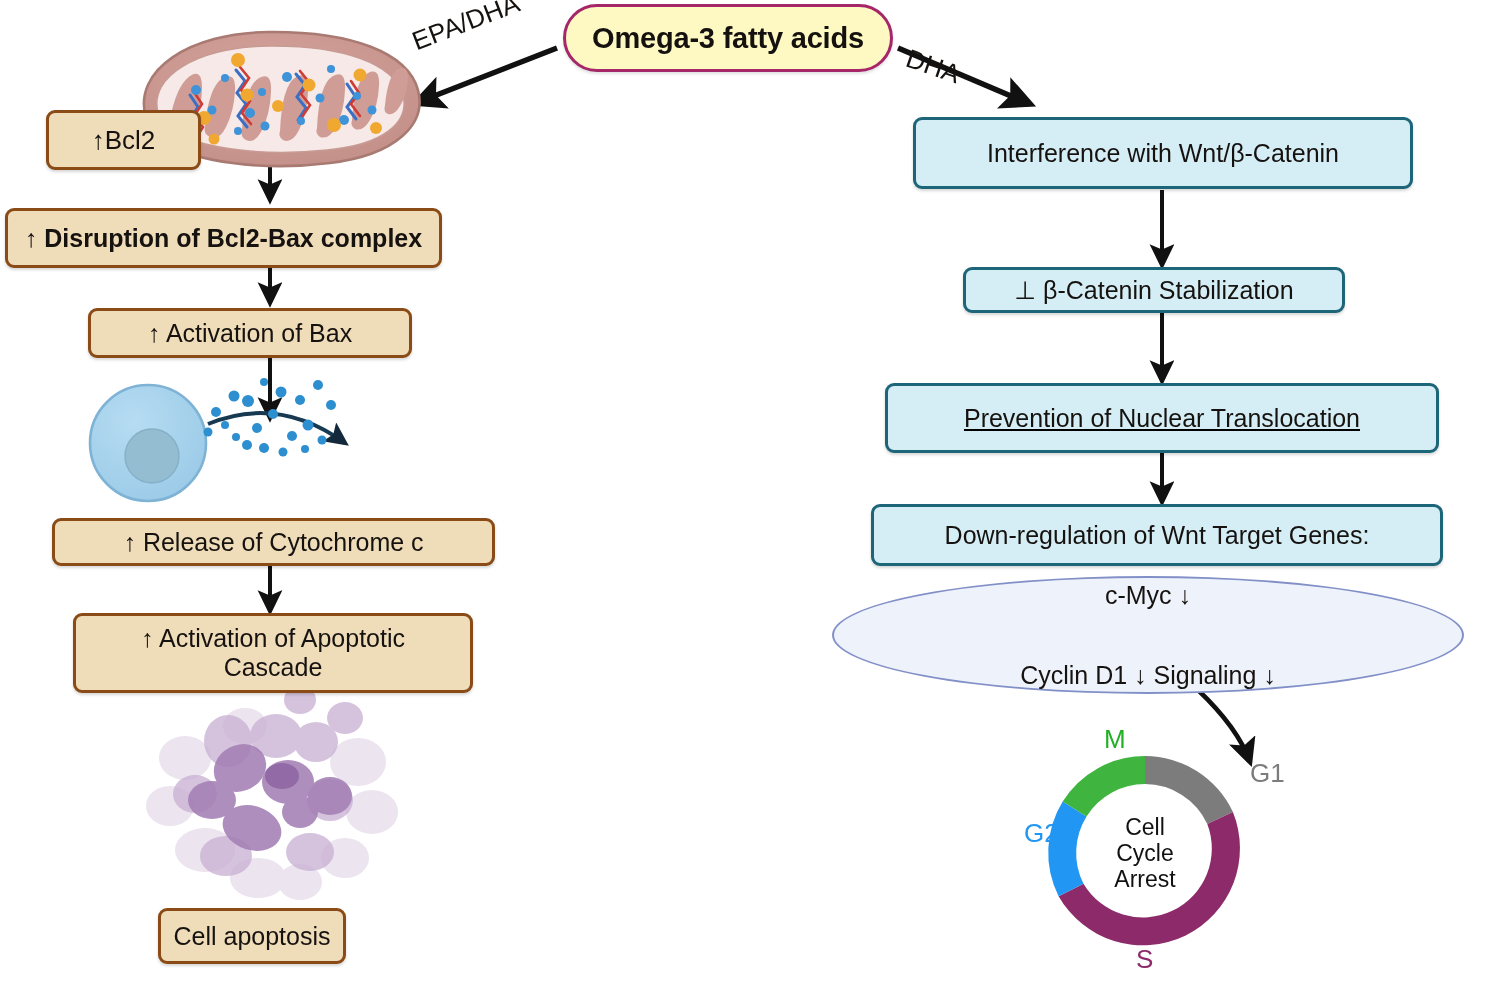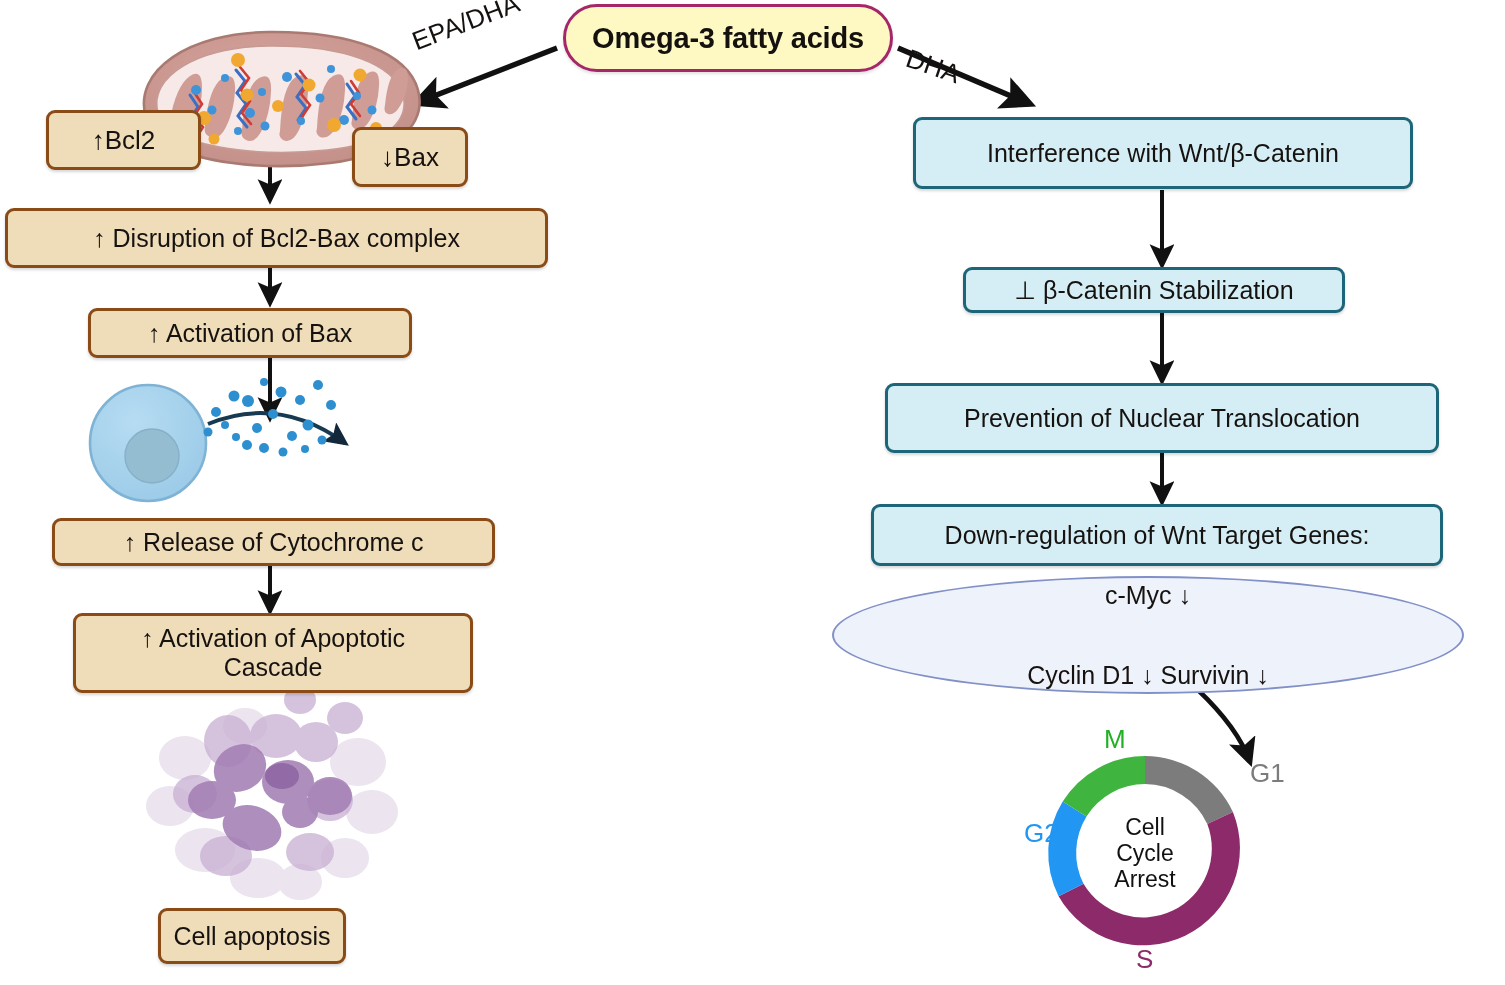--- a/index.html
+++ b/index.html
@@ -317,25 +317,22 @@
   <div class="abs title-pill">
     <span>Omega-3 fatty acids</span>
   </div>
 
   <div class="abs arrow-lbl lbl-epadha">EPA/DHA</div>
   <div class="abs arrow-lbl lbl-dha">DHA</div>
 
   <div class="abs tan-box small" style="left:46px; top:110px; width:155px; height:60px;">
     <span class="lbl">↑Bcl2</span>
   </div>
-  <div class="abs tan-box small" style="left:352px; top:127px; width:116px; height:60px;">
-    <span class="lbl">↓Bax</span>
-  </div>
-
-  <div class="abs tan-box" style="left:5px; top:208px; width:543px; height:60px;">
+
+  <div class="abs tan-box" style="left:5px; top:208px; width:437px; height:60px;font-weight:bold;">
     <span class="lbl">↑ Disruption of Bcl2-Bax complex</span>
   </div>
 
   <div class="abs tan-box" style="left:88px; top:308px; width:324px; height:50px;">
     <span class="lbl">↑ Activation of Bax</span>
   </div>
 
   <div class="abs tan-box" style="left:52px; top:518px; width:443px; height:48px;">
     <span class="lbl">↑ Release of Cytochrome c</span>
   </div>
@@ -350,31 +347,31 @@
   </div>
 
   <div class="abs blue-box" style="left:913px; top:117px; width:500px; height:72px; flex-direction:column;">
     <span class="lbl">Interference with Wnt/β-Catenin</span>
   </div>
 
   <div class="abs blue-box" style="left:963px; top:267px; width:382px; height:46px;">
     <span class="lbl">⊥ β-Catenin Stabilization</span>
   </div>
 
-  <div class="abs blue-box" style="left:885px; top:383px; width:554px; height:70px;">
+  <div class="abs blue-box" style="left:885px; top:383px; width:554px; height:70px;text-decoration:underline;">
     <span class="lbl">Prevention of Nuclear Translocation</span>
   </div>
 
   <div class="abs blue-box" style="left:871px; top:504px; width:572px; height:62px;">
     <span class="lbl">Down-regulation of Wnt Target Genes:</span>
   </div>
 
   <div class="abs ellipse">
     <div class="ln">c-Myc ↓</div>
-    <div class="ln">Cyclin D1 ↓ Survivin ↓</div>
+    <div class="ln">Cyclin D1 ↓ Signaling ↓</div>
   </div>
 
   <div class="abs donut-wrap">
     <div class="donut-center">
       <div>Cell</div>
       <div>Cycle</div>
       <div>Arrest</div>
     </div>
   </div>
 

